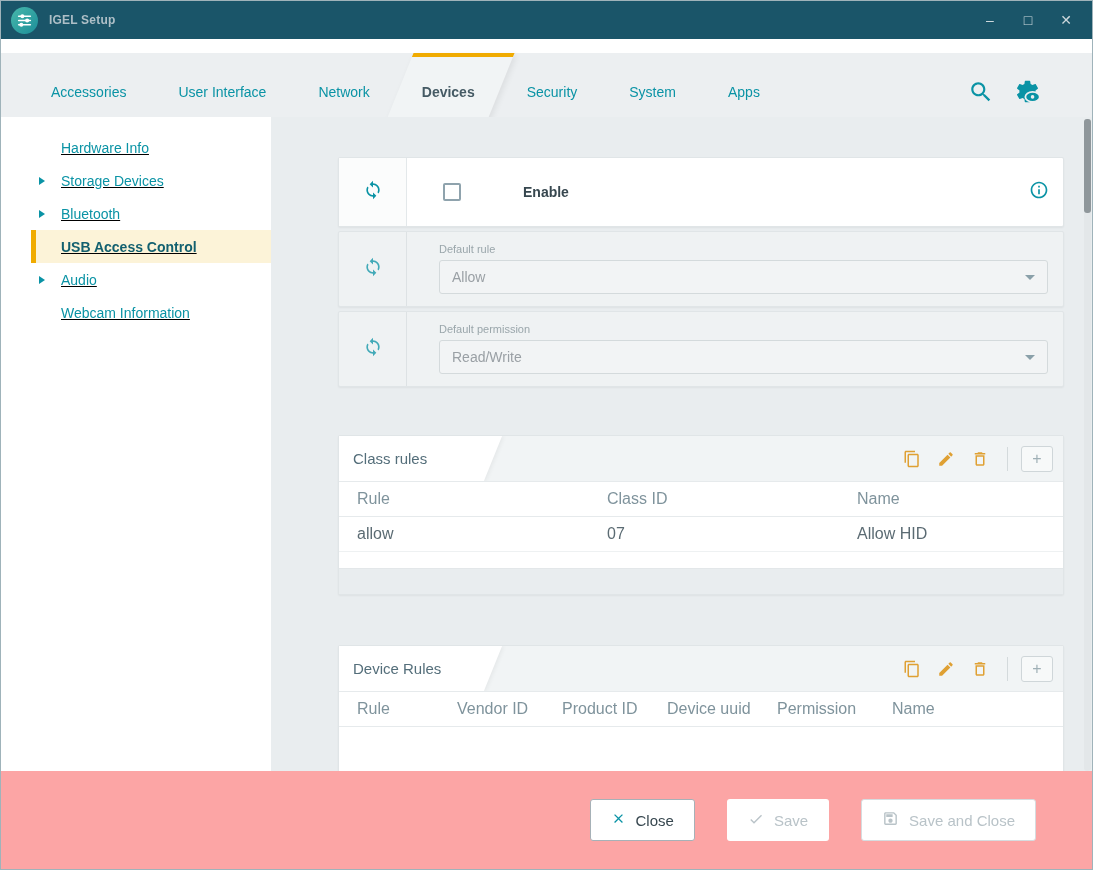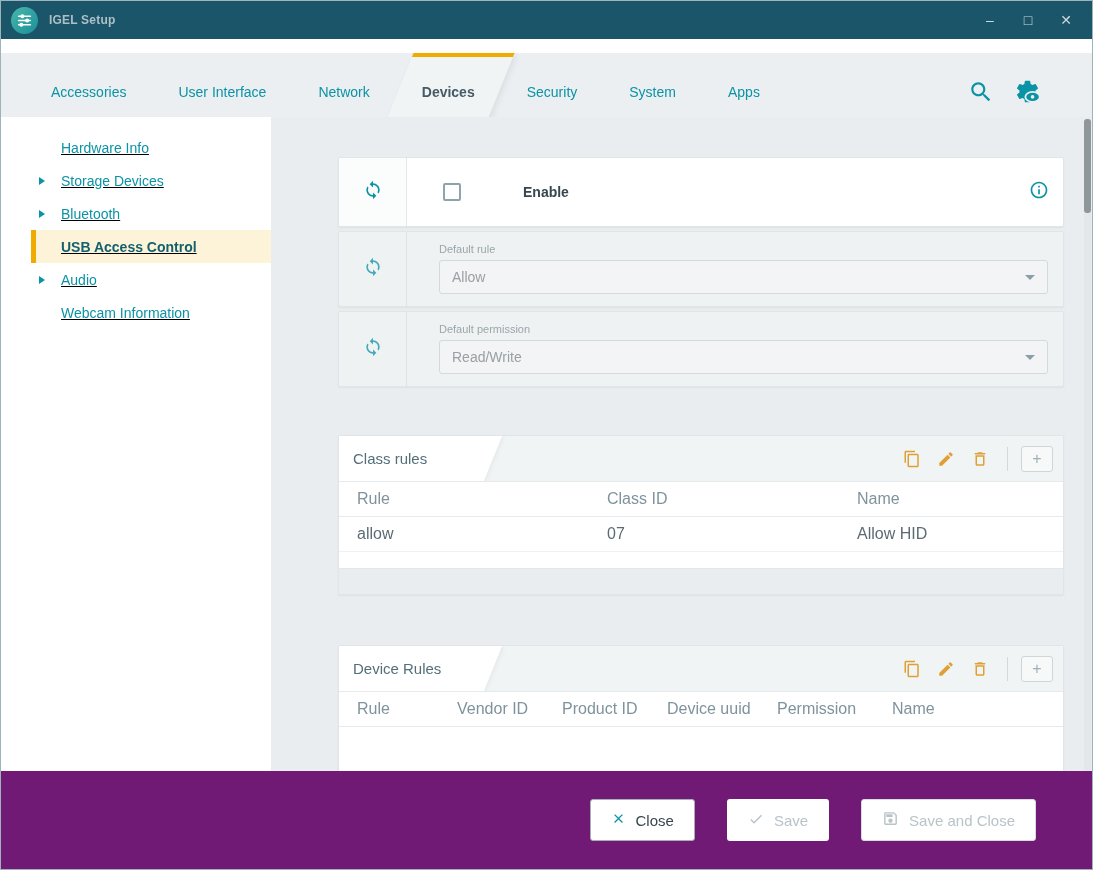--- a/index.html
+++ b/index.html
@@ -63,21 +63,21 @@
   .cols6 { grid-template-columns:100px 105px 105px 110px 115px 1fr; }
   .thead { color:#7f939c; border-bottom:1px solid #e6eaec; }
   .trow { color:#5b6b73; border-bottom:1px solid #eef1f2; cursor:pointer; }
   .table-footer { position:absolute; left:0; right:0; bottom:0; height:26px; background:#e9edef; border-top:1px solid #e3e7e9; }
 
   
   .scrollbar { position:absolute; right:1px; top:2px; bottom:2px; width:7px; background:#e3e7e9; border-radius:3px; }
   .scroll-thumb { position:absolute; top:0; left:0; width:7px; height:94px; background:#8f979b; border-radius:3px; cursor:pointer; }
 
   
-  .footer { position:absolute; left:0; bottom:0; right:0; height:98px; background:#701a75; display:flex; align-items:center; justify-content:flex-end; gap:32px; padding-right:56px; }
+  .footer { position:absolute; left:0; bottom:0; right:0; height:98px; background:#fca5a5; display:flex; align-items:center; justify-content:flex-end; gap:32px; padding-right:56px; }
   .btn { display:flex; align-items:center; gap:10px; font-size:15px; border-radius:3px; padding:0 20px; height:42px; background:#fff; cursor:pointer; font-family:inherit; }
   .btn-close { border:1px solid #a6b1b7; color:#37474f; }
   .btn-save { border:1px solid transparent; color:#b9c3c8; }
   .btn-savec { border:1px solid #d6dcdf; color:#b9c3c8; }
 </style>
 </head>
 <body>
 
 <div class="window">
 

